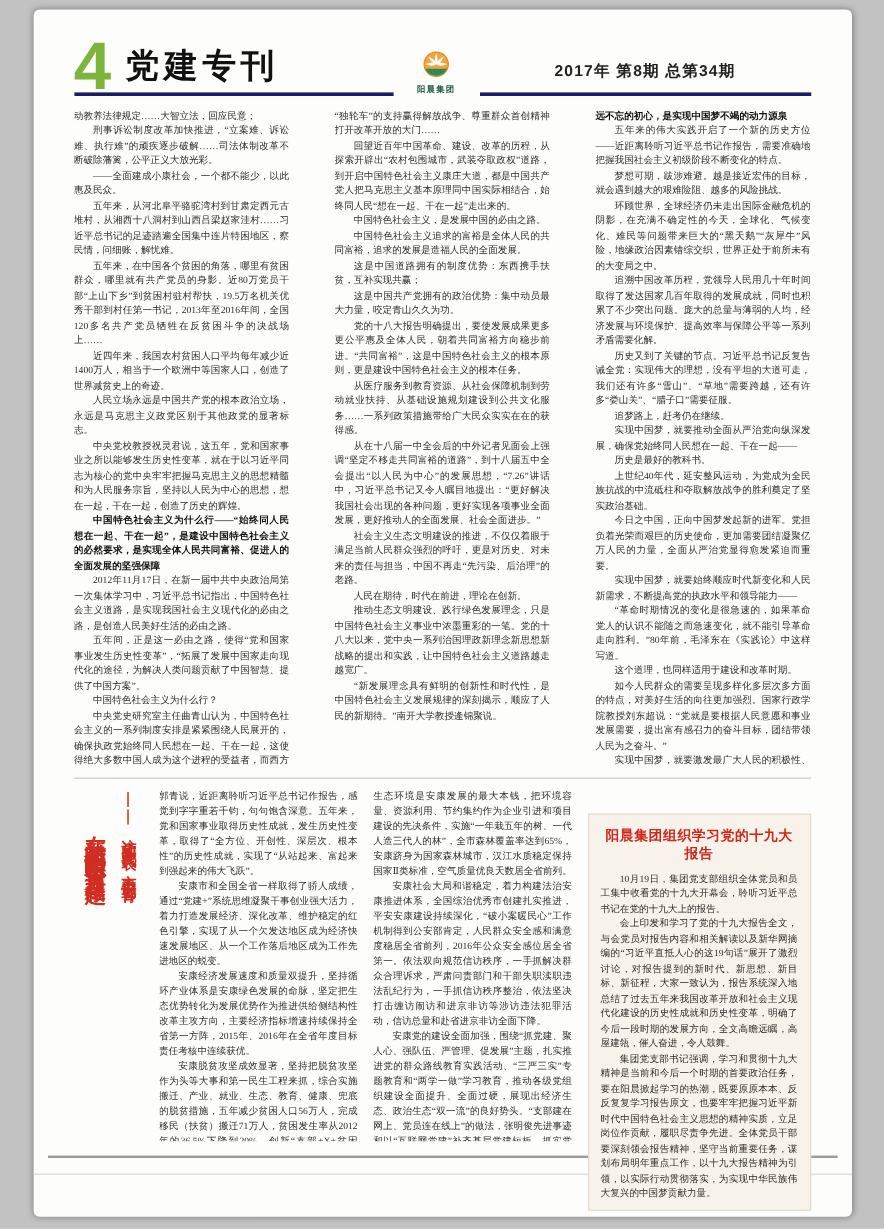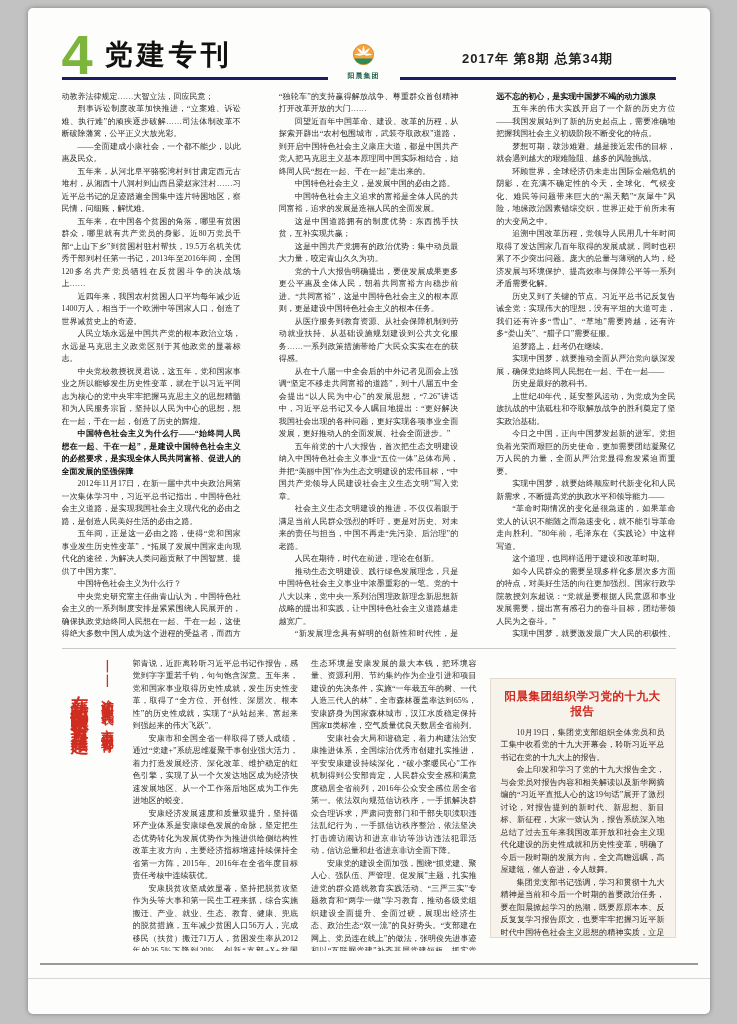--- a/index.html
+++ b/index.html
@@ -74,21 +74,21 @@
     font-family: "Liberation Sans", "DejaVu Sans", sans-serif;
   }
   .v-main {
     font-size: 18px; font-weight: 800; color: #cf2e21;
     letter-spacing: 3px; line-height: 32px; padding-top: 22px;
     font-family: "Liberation Sans", "DejaVu Sans", sans-serif;
   }
   .bcol { flex: 1; overflow: hidden; }
   .box {
     width: 186px; flex: none; align-self: flex-start;
-    margin-top: 20px; height: 260px;
+    margin-top: 20px; height: 331px;
     background: #f8f3ea; border: 1px solid #e3dccd;
     padding: 9px 10px; overflow: hidden;
   }
   .box-title {
     color: #d0261c; font-weight: 800; font-size: 11.5px;
     text-align: center; margin: 1px 0 8px 0; letter-spacing: 0.5px;
     font-family: "Liberation Sans", "DejaVu Sans", sans-serif;
   }
   
   .rule-a { margin: 12px 12px 0 12px; border-top: 2px solid #9a9a9a; }
@@ -144,29 +144,28 @@
     <div class="col">
         <p class="noindent">“独轮车”的支持赢得解放战争、尊重群众首创精神打开改革开放的大门……</p>
         <p>回望近百年中国革命、建设、改革的历程，从探索开辟出“农村包围城市，武装夺取政权”道路，到开启中国特色社会主义康庄大道，都是中国共产党人把马克思主义基本原理同中国实际相结合，始终同人民“想在一起、干在一起”走出来的。</p>
         <p>中国特色社会主义，是发展中国的必由之路。</p>
         <p>中国特色社会主义追求的富裕是全体人民的共同富裕，追求的发展是造福人民的全面发展。</p>
         <p>这是中国道路拥有的制度优势：东西携手扶贫，互补实现共赢；</p>
         <p>这是中国共产党拥有的政治优势：集中动员最大力量，咬定青山久久为功。</p>
         <p>党的十八大报告明确提出，要使发展成果更多更公平惠及全体人民，朝着共同富裕方向稳步前进。“共同富裕”，这是中国特色社会主义的根本原则，更是建设中国特色社会主义的根本任务。</p>
         <p>从医疗服务到教育资源、从社会保障机制到劳动就业扶持、从基础设施规划建设到公共文化服务……一系列政策措施带给广大民众实实在在的获得感。</p>
         <p>从在十八届一中全会后的中外记者见面会上强调“坚定不移走共同富裕的道路”，到十八届五中全会提出“以人民为中心”的发展思想，“7.26”讲话中，习近平总书记又令人瞩目地提出：“更好解决我国社会出现的各种问题，更好实现各项事业全面发展，更好推动人的全面发展、社会全面进步。”</p>
-        <p>五年前党的十八大报告，首次把生态文明建设纳入中国特色社会主义事业“五位一体”总体布局，并把“美丽中国”作为生态文明建设的宏伟目标，“中国共产党领导人民建设社会主义生态文明”写入党章。</p>
         <p>社会主义生态文明建设的推进，不仅仅着眼于满足当前人民群众强烈的呼吁，更是对历史、对未来的责任与担当，中国不再走“先污染、后治理”的老路。</p>
         <p>人民在期待，时代在前进，理论在创新。</p>
         <p>推动生态文明建设、践行绿色发展理念，只是中国特色社会主义事业中浓墨重彩的一笔。党的十八大以来，党中央一系列治国理政新理念新思想新战略的提出和实践，让中国特色社会主义道路越走越宽广。</p>
         <p>“新发展理念具有鲜明的创新性和时代性，是中国特色社会主义发展规律的深刻揭示，顺应了人民的新期待。”南开大学教授逄锦聚说。</p>
       </div>
     <div class="col">
         <p class="bold noindent">远不忘的初心，是实现中国梦不竭的动力源泉</p>
-        <p>五年来的伟大实践开启了一个新的历史方位——我国发展站到了新的历史起点上，需要准确地把握我国社会主义初级阶段不断变化的特点。</p>
+        <p>五年来的伟大实践开启了一个新的历史方位——近距离聆听习近平总书记作报告，需要准确地把握我国社会主义初级阶段不断变化的特点。</p>
         <p>梦想可期，跋涉难避。越是接近宏伟的目标，就会遇到越大的艰难险阻、越多的风险挑战。</p>
         <p>环顾世界，全球经济仍未走出国际金融危机的阴影，在充满不确定性的今天，全球化、气候变化、难民等问题带来巨大的“黑天鹅”“灰犀牛”风险，地缘政治因素错综交织，世界正处于前所未有的大变局之中。</p>
         <p>追溯中国改革历程，党领导人民用几十年时间取得了发达国家几百年取得的发展成就，同时也积累了不少突出问题。庞大的总量与薄弱的人均，经济发展与环境保护、提高效率与保障公平等一系列矛盾需要化解。</p>
         <p>历史又到了关键的节点。习近平总书记反复告诫全党：实现伟大的理想，没有平坦的大道可走，我们还有许多“雪山”、“草地”需要跨越，还有许多“娄山关”、“腊子口”需要征服。</p>
         <p>追梦路上，赶考仍在继续。</p>
         <p>实现中国梦，就要推动全面从严治党向纵深发展，确保党始终同人民想在一起、干在一起——</p>
         <p>历史是最好的教科书。</p>
         <p>上世纪40年代，延安整风运动，为党成为全民族抗战的中流砥柱和夺取解放战争的胜利奠定了坚实政治基础。</p>
         <p>今日之中国，正向中国梦发起新的进军。党担负着光荣而艰巨的历史使命，更加需要团结凝聚亿万人民的力量，全面从严治党显得愈发紧迫而重要。</p>
         <p>实现中国梦，就要始终顺应时代新变化和人民新需求，不断提高党的执政水平和领导能力——</p>

